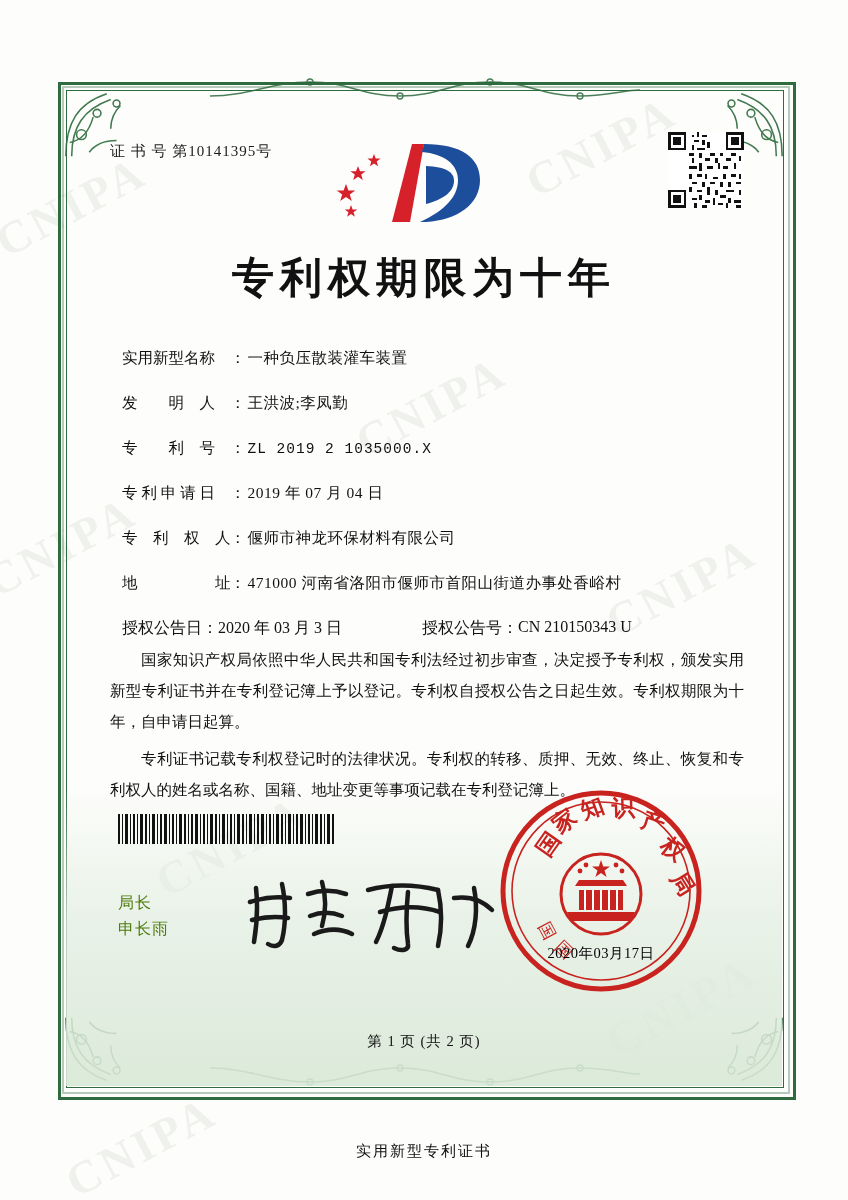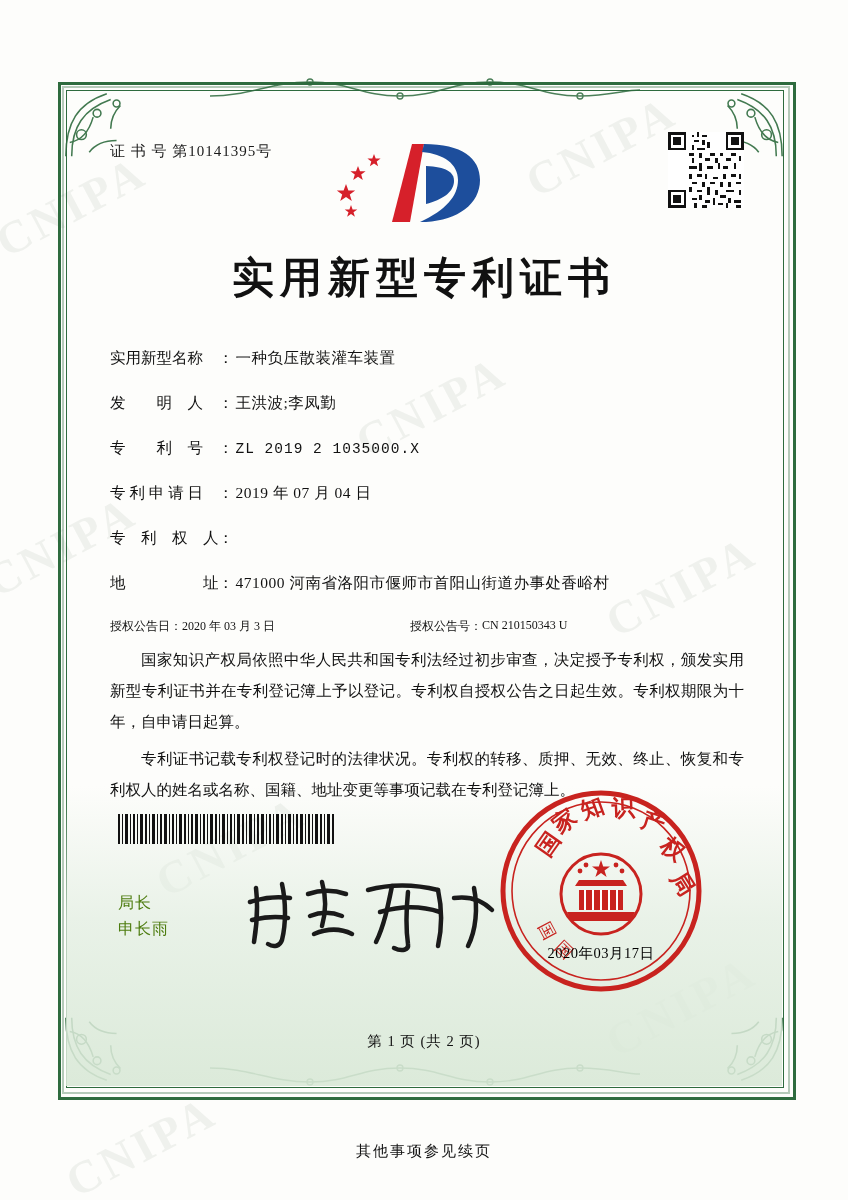--- a/index.html
+++ b/index.html
@@ -135,21 +135,21 @@
     text-align: center;
     font-size: 42px;
     font-weight: bold;
     letter-spacing: 6px;
     color: #111;
     font-family: "Liberation Serif", "DejaVu Serif", serif;
   }
 
   .fields {
     position: absolute;
-    left: 44px;
+    left: 56px;
     top: 258px;
     right: 40px;
   }
   .field-row {
     display: flex;
     align-items: baseline;
     margin-bottom: 24px;
     font-size: 15.5px;
     color: #111;
   }
@@ -166,21 +166,21 @@
   }
   .f-value.mono {
     font-family: Liberation Mono, monospace;
     font-size: 14.5px;
     letter-spacing: 1px;
   }
   .row-inline {
     display: flex;
     align-items: baseline;
     margin-bottom: 24px;
-    font-size: 12px;
+    font-size: 16px;
     color: #111;
   }
   .row-inline .seg1 { width: 300px; flex: 0 0 300px; display:flex; }
   .row-inline .seg2 { display:flex;justify-content:space-between; }
   .seg-label { white-space: nowrap; }
 
   .paragraphs {
     position: absolute;
     left: 44px;
     right: 38px;
@@ -453,21 +453,21 @@
         <polygon points="40,18 41.7,22.6 46.6,22.6 42.7,25.6 44.1,30.3 40,27.4 35.9,30.3 37.3,25.6 33.4,22.6 38.3,22.6"></polygon>
         <polygon points="17,69 18.6,73.4 23.3,73.4 19.5,76.2 20.9,80.7 17,77.9 13.1,80.7 14.5,76.2 10.7,73.4 15.4,73.4"></polygon>
       </g>
 
       <polygon points="78,8 90,8 76,86 58,86" fill="#d6202a"></polygon>
 
       <path d="M90 8 C128 8 146 22 146 44 C146 68 124 84 92 86 L86 86 C112 74 124 60 124 44 C124 28 110 18 88 16 Z" fill="#1d4e9c"></path>
       <path d="M92 30 C112 31 120 36 120 45 C120 56 108 64 92 68 Z" fill="#1d4e9c"></path>
     </svg>
 
-    <div class="title">实用新型专利证书</div>
+    <div class="title">专利权期限为十年</div>
 
     <div class="fields">
 
       <div class="field-row">
         <div class="f-label">实用新型名称</div>
         <div class="f-colon">：</div>
         <div class="f-value">一种负压散装灌车装置</div>
       </div>
 
       <div class="field-row">
@@ -484,20 +484,21 @@
 
       <div class="field-row">
         <div class="f-label">专 利 申 请 日</div>
         <div class="f-colon">：</div>
         <div class="f-value">2019 年 07 月 04 日</div>
       </div>
 
       <div class="field-row">
         <div class="f-label">专　利　权　人</div>
         <div class="f-colon">：</div>
+        <div class="f-value">偃师市神龙环保材料有限公司</div>
       </div>
 
       <div class="field-row">
         <div class="f-label">地　　　　　址</div>
         <div class="f-colon">：</div>
         <div class="f-value">471000 河南省洛阳市偃师市首阳山街道办事处香峪村</div>
       </div>
 
       <div class="row-inline">
         <div class="seg1">
@@ -638,15 +639,15 @@
         <text transform="translate(42,140) rotate(62)">国</text>
         <text transform="translate(58,162) rotate(44)">国</text>
       </g>
     </svg>
     <div class="seal-date">2020年03月17日</div>
 
     <div class="page-no">第 1 页 (共 2 页)</div>
 
   </div>
 
-  <div class="footer-note">其他事项参见续页</div>
+  <div class="footer-note">实用新型专利证书</div>
 
 </div>
 
 </body></html>

